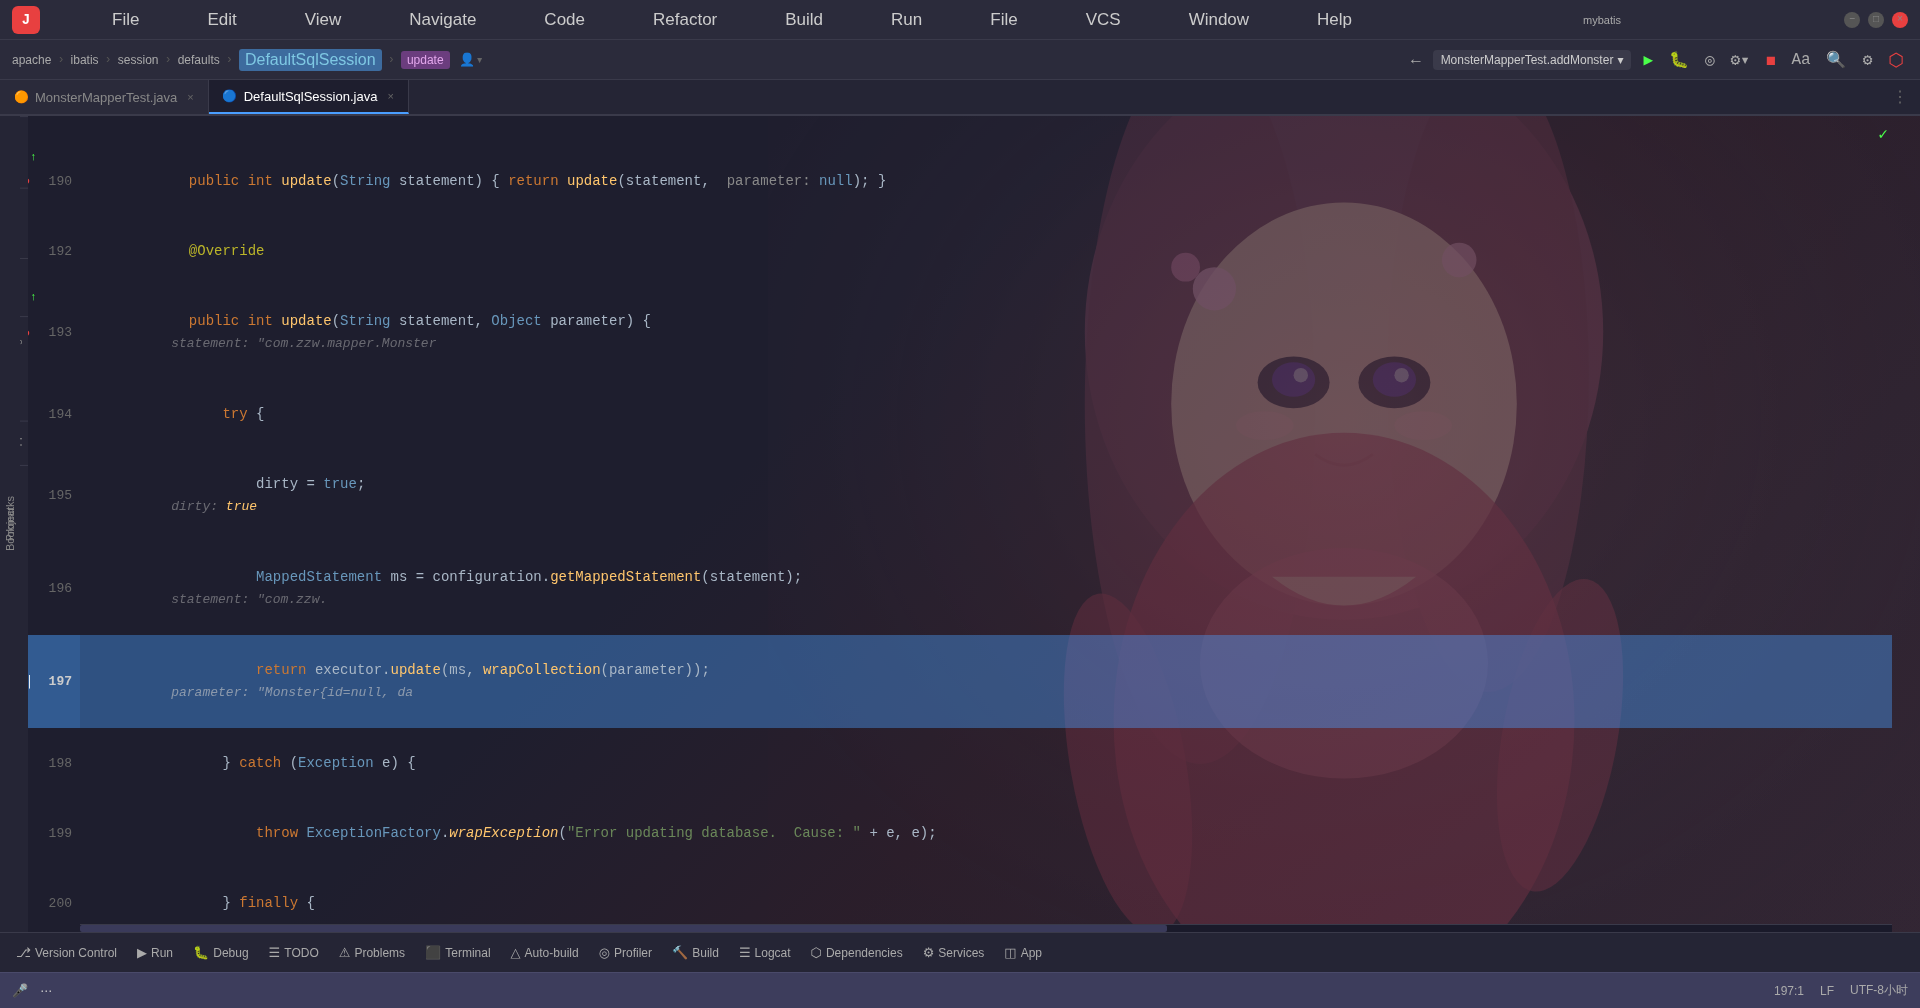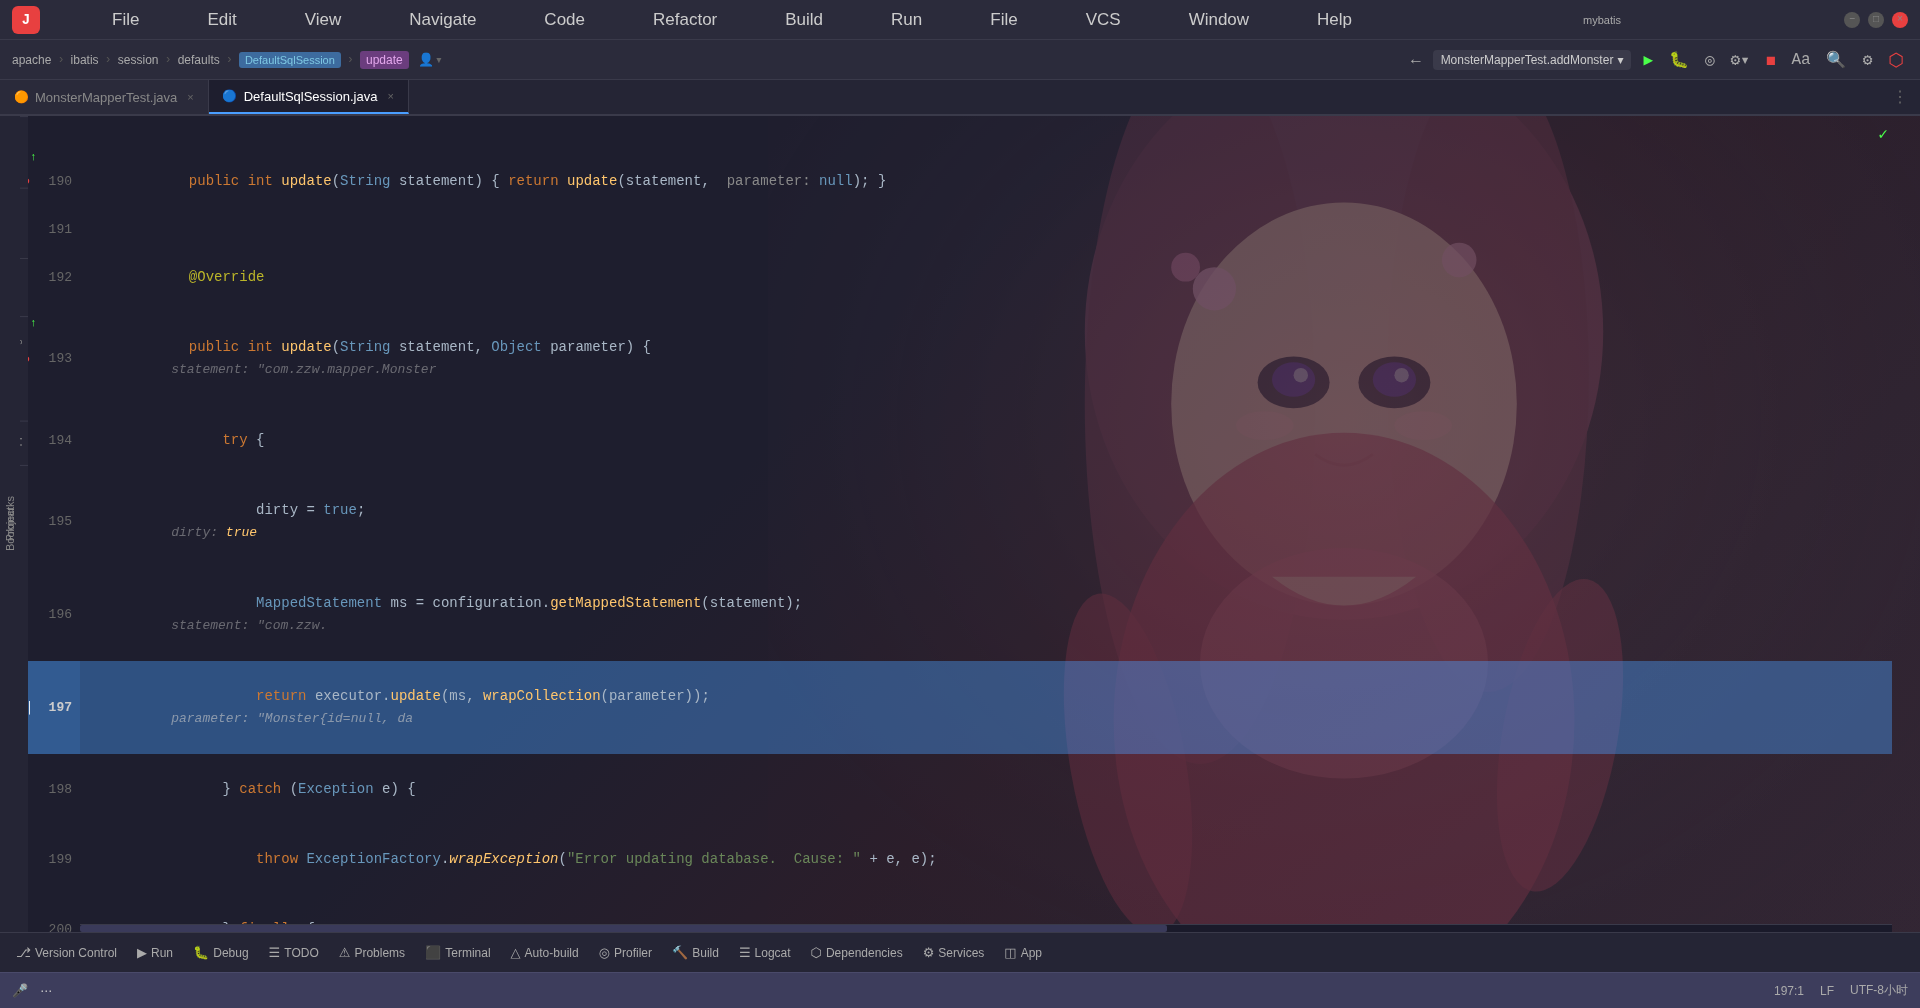--- a/index.html
+++ b/index.html
@@ -67,21 +67,21 @@
       z-index: 10;
     }
     .breadcrumb-item {
       color: #aaaaaa; font-size: 12px; font-family: sans-serif;
     }
     .breadcrumb-sep {
       color: #555; font-size: 12px;
     }
     .breadcrumb-class {
       background: #3d6b9e; border-radius: 3px;
-      padding: 2px 6px; color: #7ec8e3; font-size: 11px; font-family: sans-serif;
+      padding: 2px 6px; color: #7ec8e3; font-size: 16px; font-family: sans-serif;
     }
     .breadcrumb-method {
       background: #6b3d7e; border-radius: 3px;
       padding: 2px 6px; color: #e3a7ec; font-size: 12px; font-family: sans-serif;
     }
     .nav-icons {
       margin-left: auto;
       display: flex; align-items: center; gap: 8px;
     }
     .nav-icon-btn {
@@ -420,26 +420,20 @@
       <div class="line-number-area" style="position:relative;">
         <span class="line-number" style="color:#666; font-size:13px;">190</span>
         <span style="position:absolute; left:2px; color:#e84040; font-size:14px;">●</span>
         <span style="position:absolute; left:10px; color:#4aff4a; font-size:11px; top:5px;">↑</span>
       </div>
       <div class="line-content">
         <span class="plain">    </span><span class="kw">public</span><span class="plain"> </span><span class="kw">int</span><span class="plain"> </span><span class="fn">update</span><span class="plain">(</span><span class="type">String</span><span class="plain"> statement) { </span><span class="ret">return</span><span class="plain"> </span><span class="fn">update</span><span class="plain">(statement, </span><span class="plain" style="color:#888"> parameter:</span><span class="plain"> </span><span class="kw3">null</span><span class="plain">); }</span>
       </div>
     </div>
 
-    <div class="code-line">
-      <div class="line-number-area">
-          <span class="line-number" style="color:#666;">191</span>
-        </div>
-      <div class="line-content"></div>
-    </div>
 
     <div class="code-line">
       <div class="line-number-area">
           <span class="line-number" style="color:#666;">192</span>
         </div>
       <div class="line-content">
         <span class="plain">    </span><span class="annotation">@Override</span>
       </div>
     </div>
 

